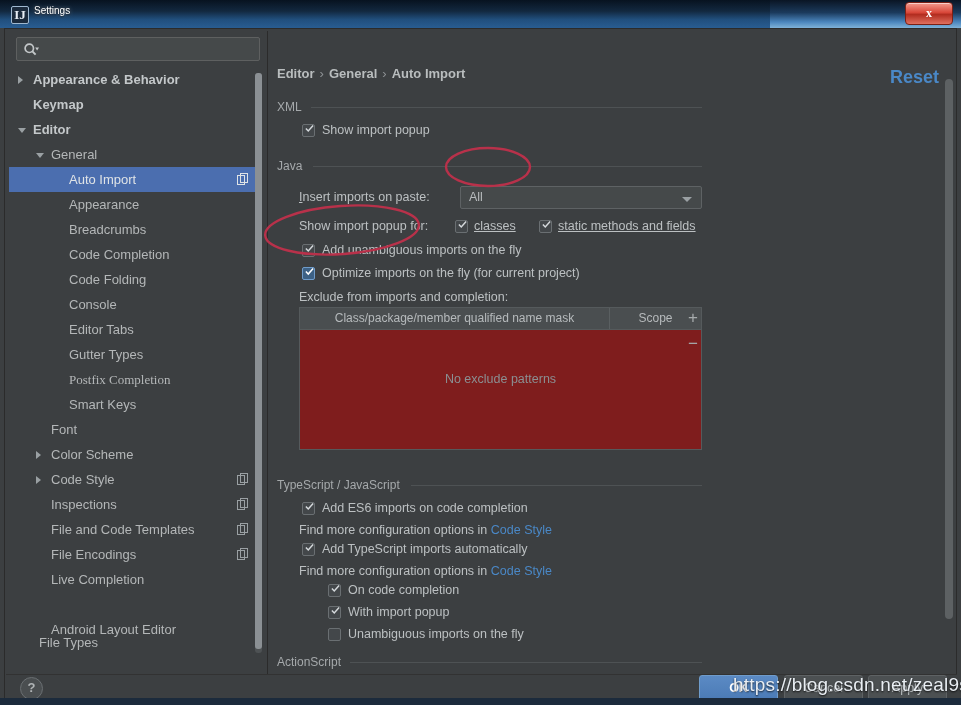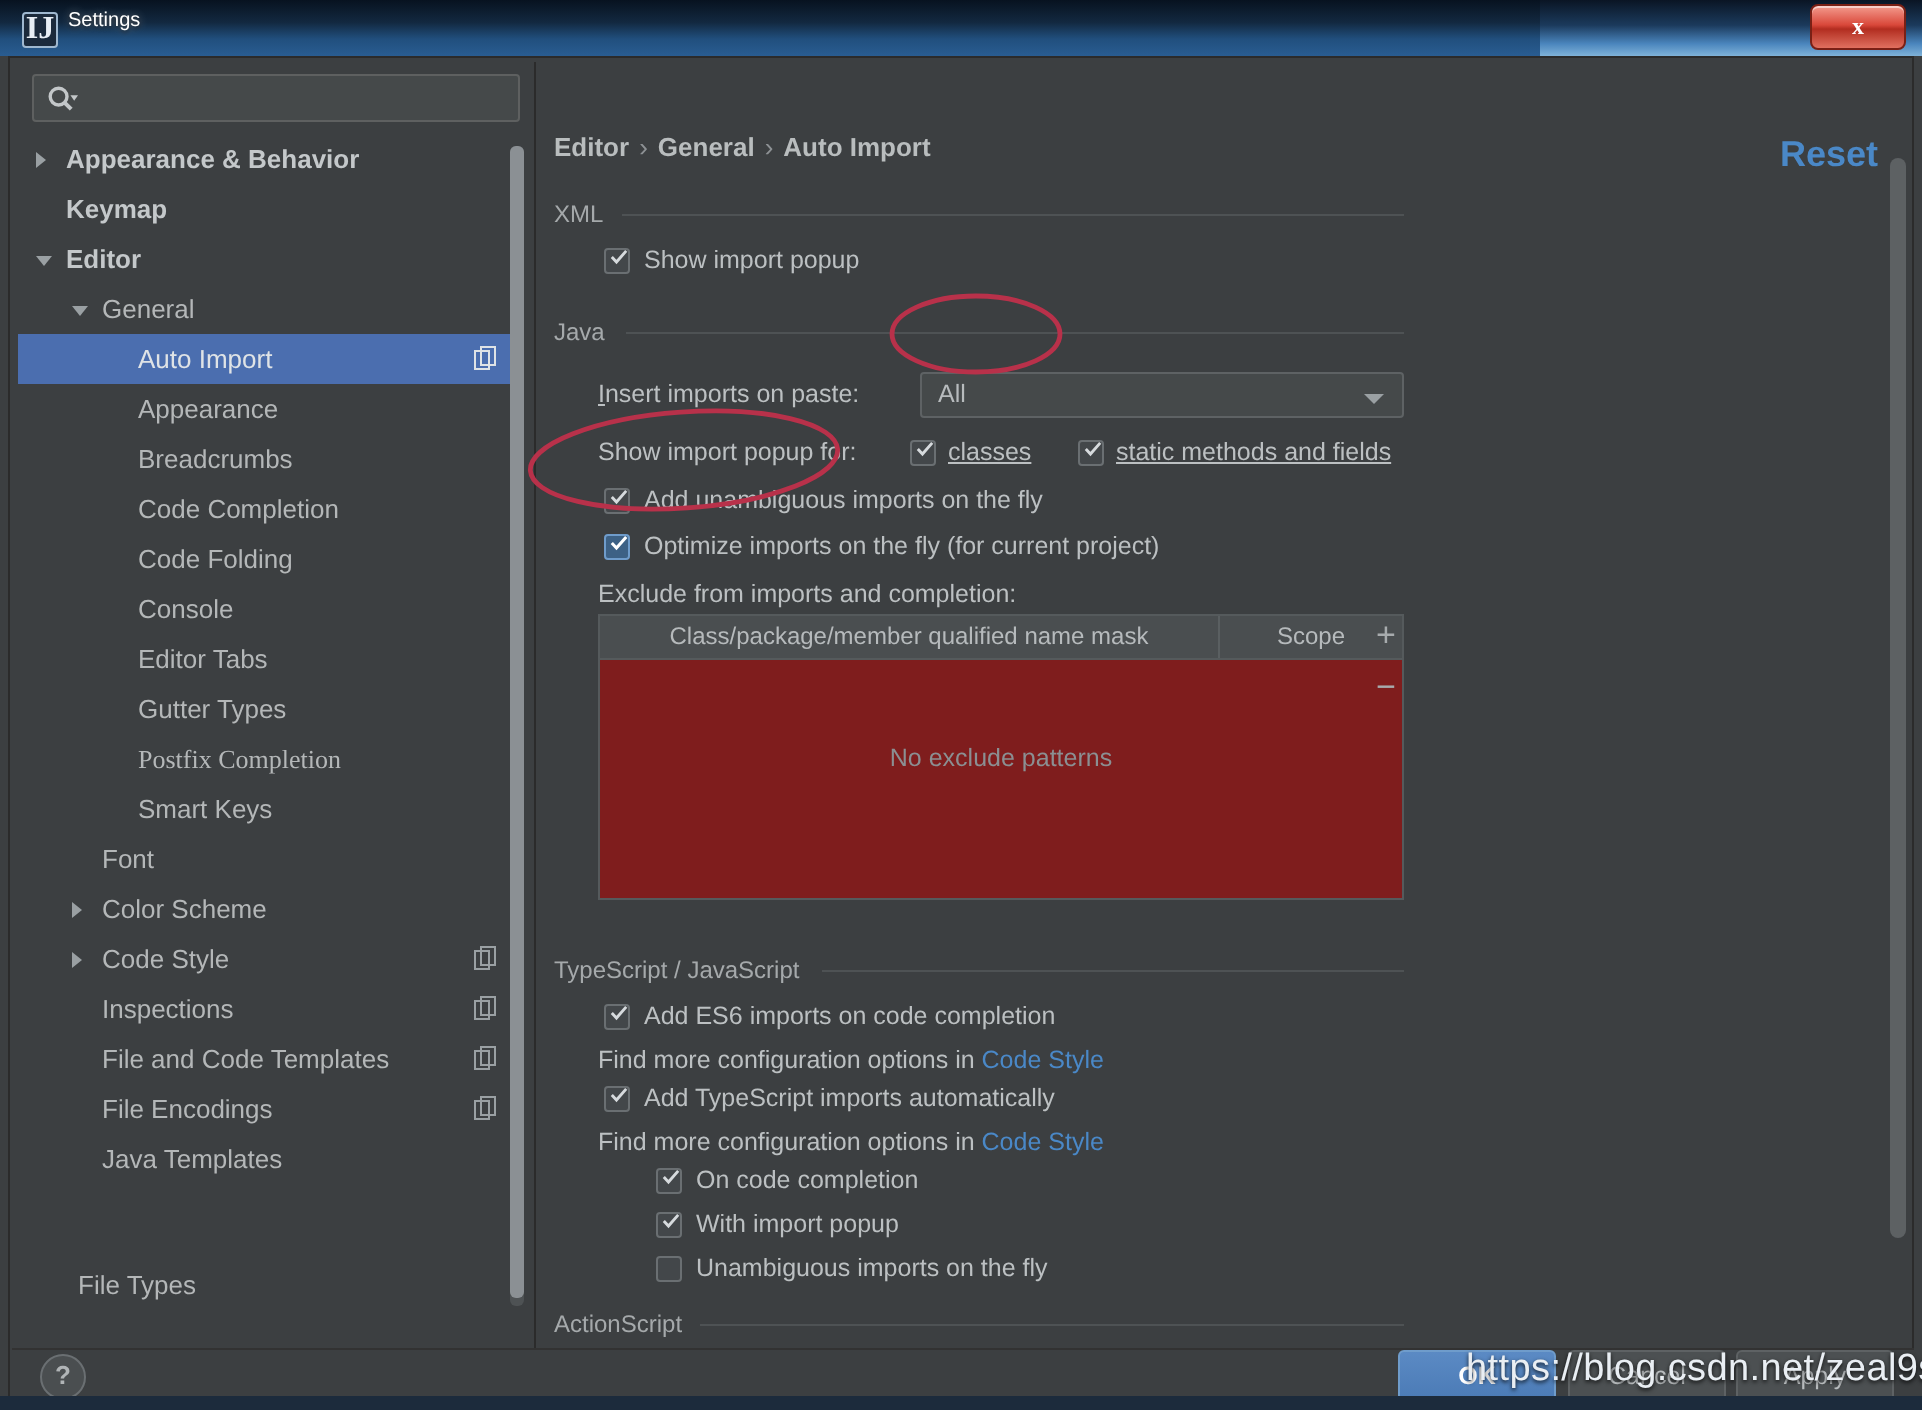--- a/index.html
+++ b/index.html
@@ -27,21 +27,21 @@
     background: linear-gradient(to bottom, #07121f 0%, #12283f 40%, #21507f 70%, #2a5f95 100%);
     opacity: 0.95;
   }
   .titlebar-glass2 {
     position: absolute; left: 770px; top: 0; width: 191px; height: 28px;
     background: linear-gradient(to bottom, #0a1524 0%, #1b3a5c 45%, #4a85bd 78%, #7fb2d8 100%);
   }
   .title-ico {
     position: absolute; left: 11px; top: 6px; width: 16px; height: 16px;
     background: #1b2a3c; border: 1px solid #9fb8d0; border-radius: 2px;
-    color: #e8eef5; font-size: 16px; font-weight: bold;
+    color: #e8eef5; font-size: 13px; font-weight: bold;
     line-height: 15px; text-align: center; font-family: "Liberation Serif", serif;
   }
   .title-text {
     position: absolute; left: 34px; top: 5px;
     font-size: 10px; color: #ffffff;
     text-shadow: 0 0 4px rgba(255,255,255,0.45), 0 1px 2px rgba(0,0,0,0.8);
   }
   .btn-close {
     position: absolute; right: 8px; top: 2px; width: 46px; height: 21px;
     background: linear-gradient(to bottom, #f49b8e 0%, #d9483a 45%, #b22d20 55%, #e0705f 100%);
@@ -335,24 +335,27 @@
           </svg>
         </div>
         <div class="tree-row">
           <span class="tree-label" style="left: 42px;">File Encodings</span>
           <svg class="badge-icon" viewBox="0 0 12 12">
             <rect x="0.5" y="2.5" width="7" height="9" fill="none" stroke="#9aa0a3" stroke-width="1"></rect>
             <rect x="3.5" y="0.5" width="7" height="9" fill="none" stroke="#9aa0a3" stroke-width="1"></rect>
           </svg>
         </div>
         <div class="tree-row">
-          <span class="tree-label" style="left: 42px;">Java Templates</span>
+          <span class="tree-label" style="left: 42px;">Live Completion</span>
         </div>
         <div class="tree-row">
           <span class="tree-label" style="left: 30px; margin-top: 38px;">File Types</span>
+        </div>
+        <div class="tree-row">
+          <span class="tree-label" style="left: 42px;">Android Layout Editor</span>
         </div>
       </div>
     <div class="sidebar-scroll">
       <div class="sidebar-scroll-thumb"></div>
     </div>
     <div class="vsep"></div>
 
     <div class="content">
 
       <div class="breadcrumb">

